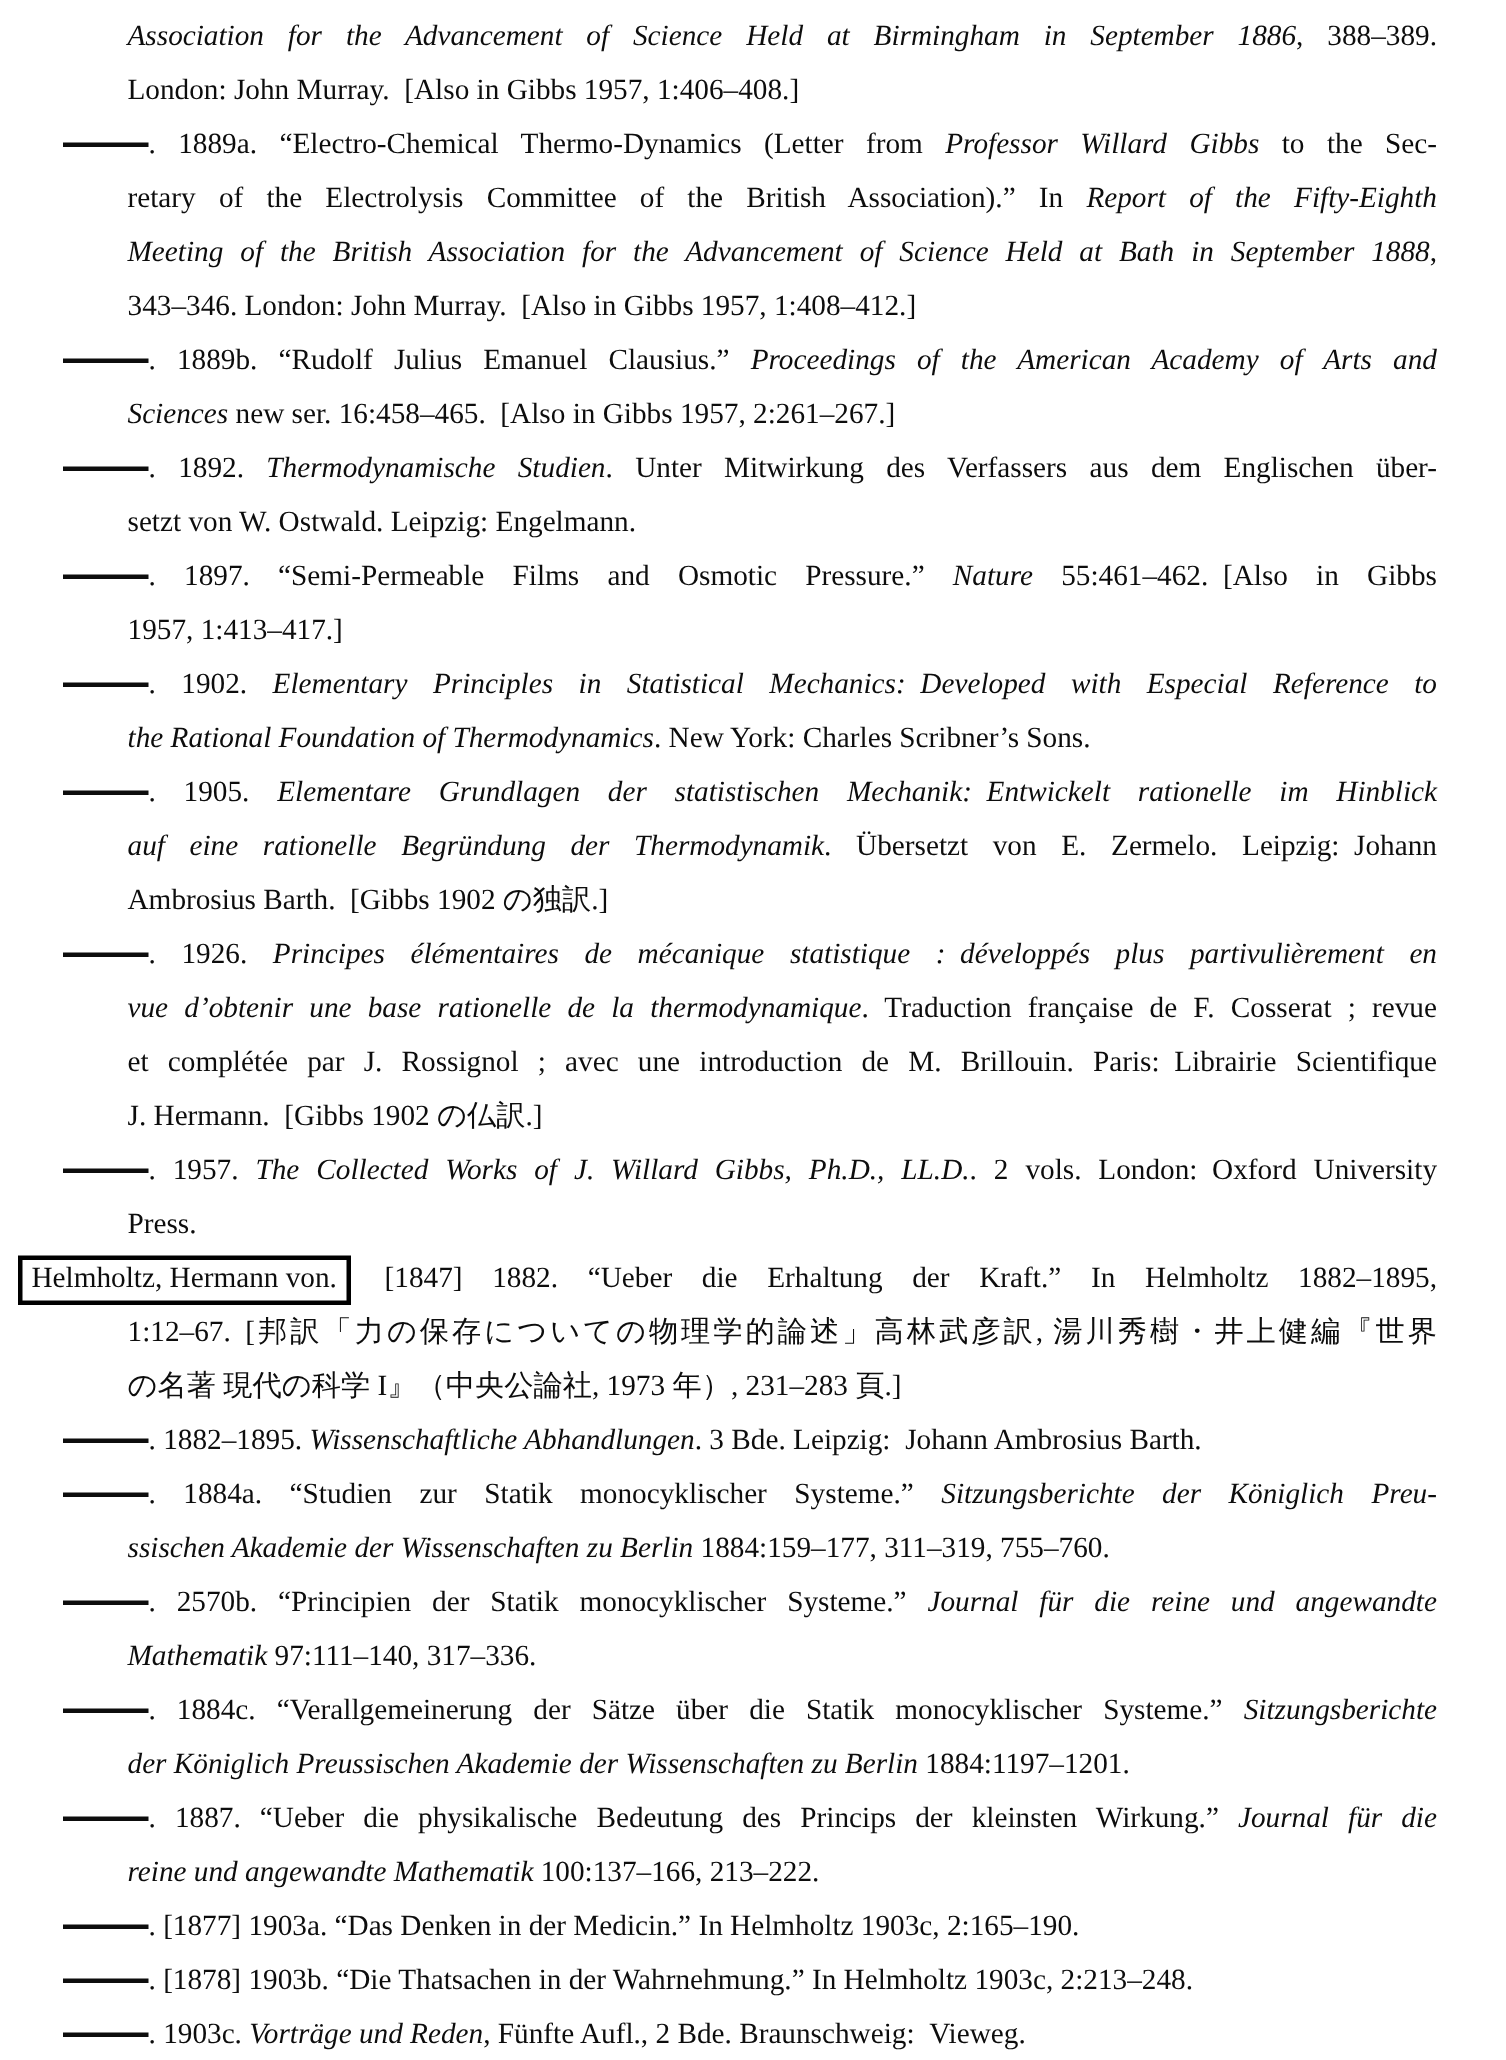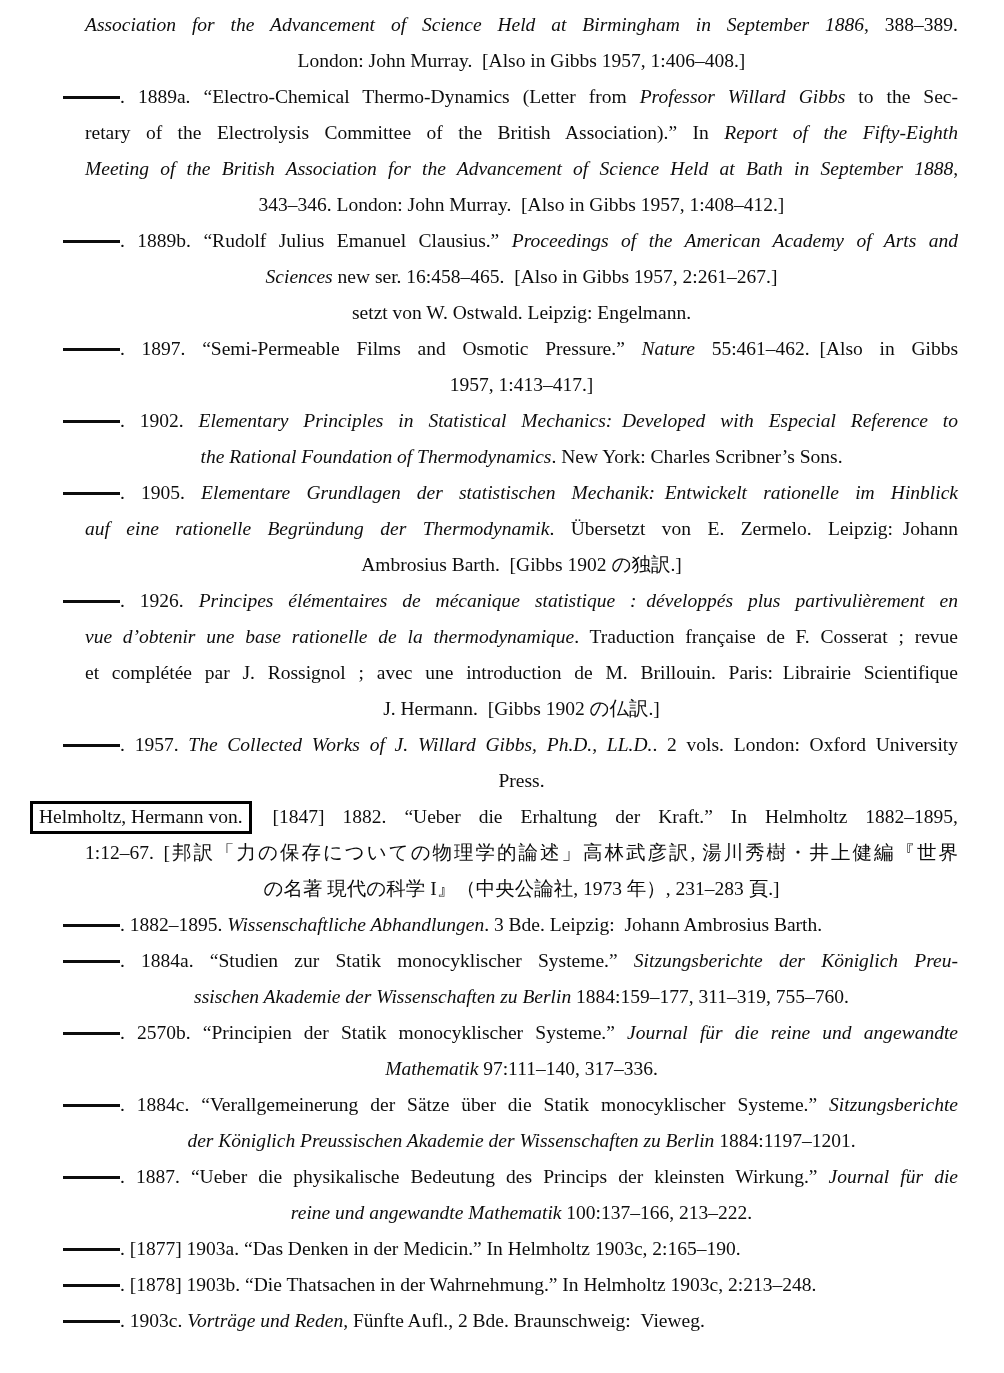--- a/index.html
+++ b/index.html
@@ -23,23 +23,23 @@
     height: 36px;
     padding-right: 46px;
     overflow: hidden;
     white-space: nowrap;
   }
   .line.j {
     white-space: normal;
     text-align: justify;
     text-align-last: justify;
   }
-  .line.cont  { padding-left: 85px; text-align: center; }
-  .line.start { padding-left: 42px; margin-left: 21px; }
-  .line.flush { padding-left: 30px; }
+  .line.cont  { padding-left: 85px; }
+  .line.start { padding-left: 42px; }
+  .line.flush { padding-left: 12px; }
   .it { font-style: italic; }
   .ro { font-style: normal; }
   .dash-rule {
     display: inline-block;
     width: 57px;
     height: 3px;
     background: #0d0d0d;
     vertical-align: 4px;
   }
   .boxed {
@@ -63,20 +63,21 @@
         <div class="line start j"><span class="dash-rule"></span><span class="ro">. 1889a. “Electro-Chemical Thermo-Dynamics (Letter from </span><span class="it">Professor Willard Gibbs</span><span class="ro"> to the Sec-</span></div>
         <div class="line cont j"><span class="ro">retary of the Electrolysis Committee of the British Association).” In </span><span class="it">Report of the Fifty-Eighth</span></div>
         <div class="line cont j"><span class="it">Meeting of the British Association for the Advancement of Science Held at Bath in September 1888</span><span class="ro">,</span></div>
         <div class="line cont"><span class="ro">343–346. London: John Murray. [Also in Gibbs 1957, 1:408–412.]</span></div>
       </div>
       <div class="entry">
         <div class="line start j"><span class="dash-rule"></span><span class="ro">. 1889b. “Rudolf Julius Emanuel Clausius.” </span><span class="it">Proceedings of the American Academy of Arts and</span></div>
         <div class="line cont"><span class="it">Sciences</span><span class="ro"> new ser. 16:458–465. [Also in Gibbs 1957, 2:261–267.]</span></div>
       </div>
       <div class="entry">
+        <div class="line start j"><span class="dash-rule"></span><span class="ro">. 1892. </span><span class="it">Thermodynamische Studien</span><span class="ro">. Unter Mitwirkung des Verfassers aus dem Englischen über-</span></div>
         <div class="line cont"><span class="ro">setzt von W. Ostwald. Leipzig: Engelmann.</span></div>
       </div>
       <div class="entry">
         <div class="line start j"><span class="dash-rule"></span><span class="ro">. 1897. “Semi-Permeable Films and Osmotic Pressure.” </span><span class="it">Nature</span><span class="ro"> 55:461–462. [Also in Gibbs</span></div>
         <div class="line cont"><span class="ro">1957, 1:413–417.]</span></div>
       </div>
       <div class="entry">
         <div class="line start j"><span class="dash-rule"></span><span class="ro">. 1902. </span><span class="it">Elementary Principles in Statistical Mechanics: Developed with Especial Reference to</span></div>
         <div class="line cont"><span class="it">the Rational Foundation of Thermodynamics</span><span class="ro">. New York: Charles Scribner’s Sons.</span></div>
       </div>

